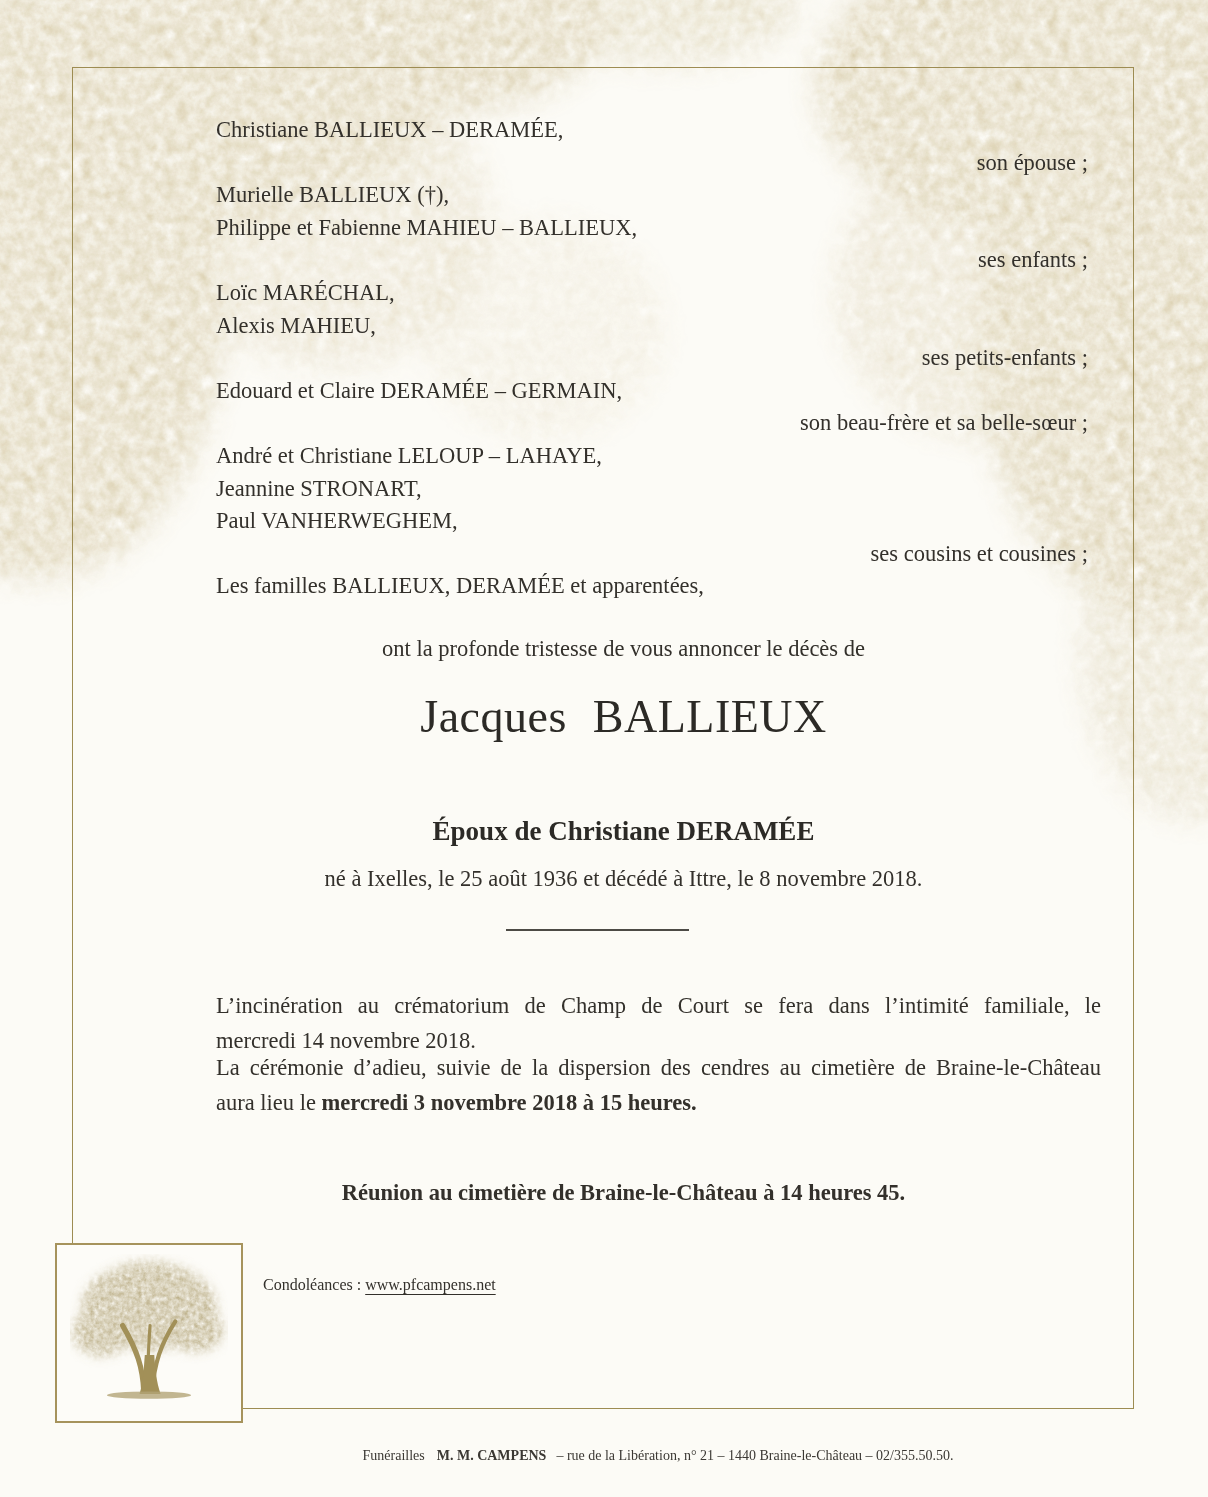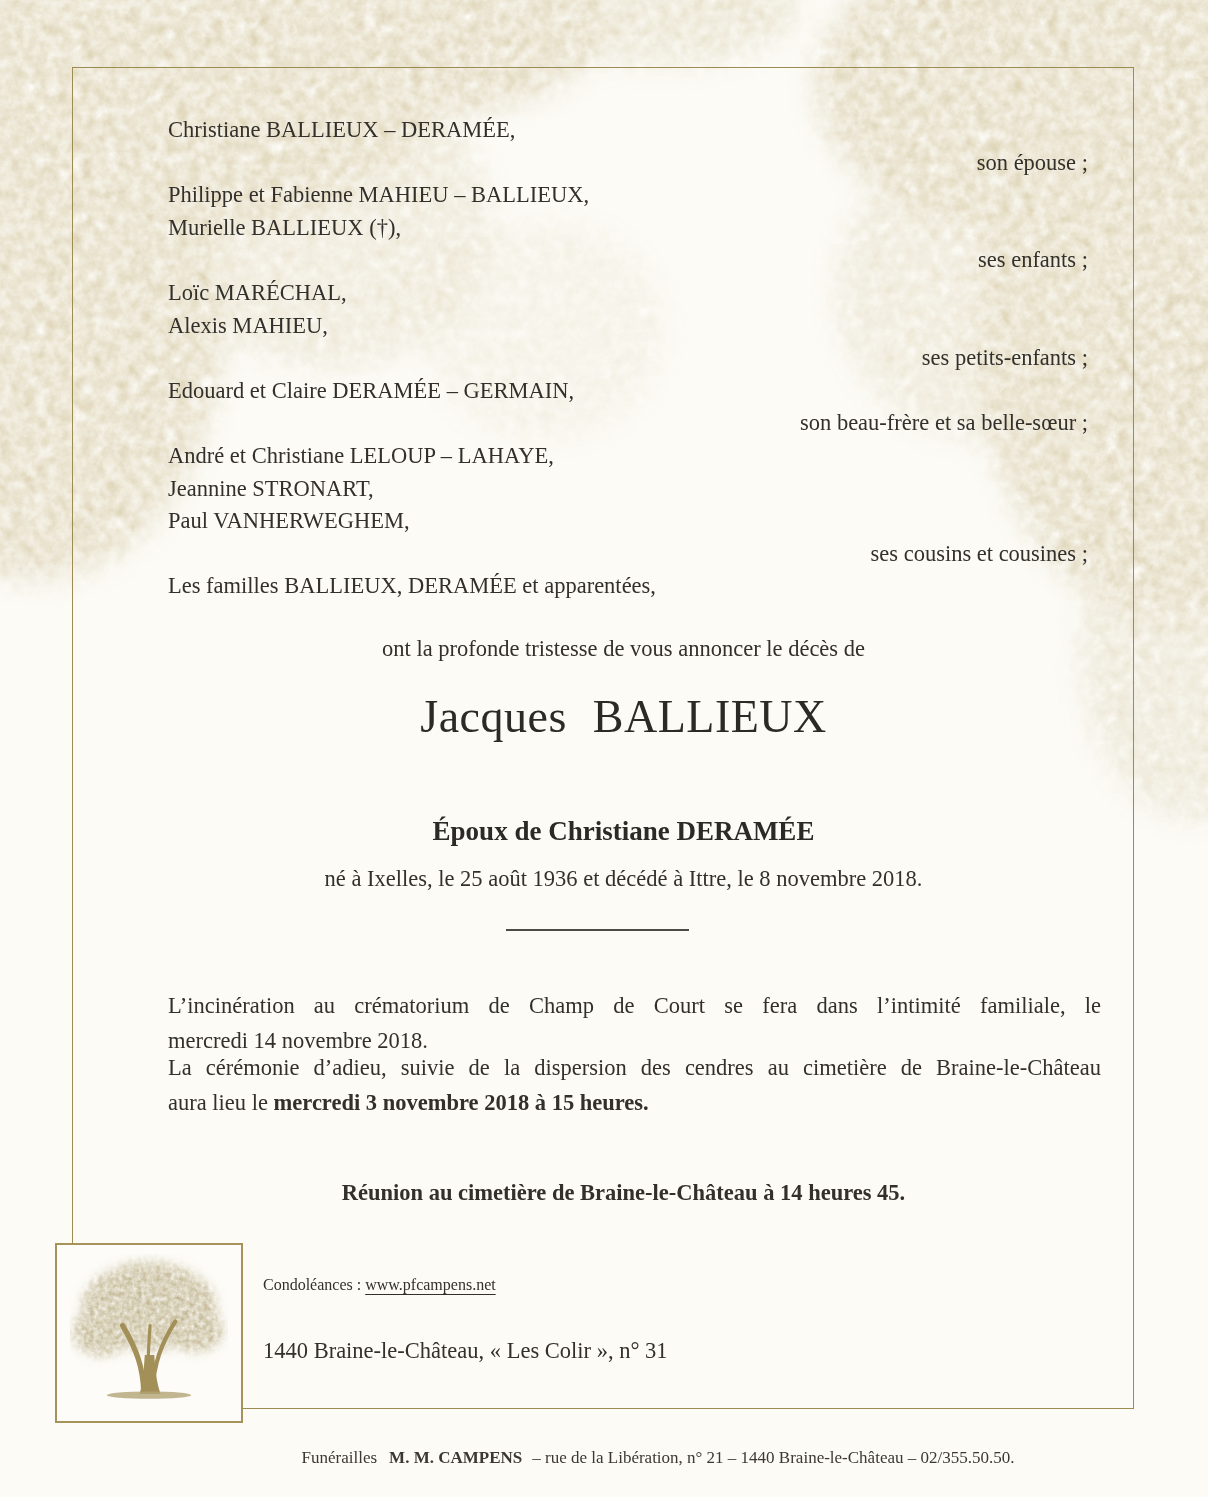--- a/index.html
+++ b/index.html
@@ -18,21 +18,21 @@
     border:1.5px solid #9d8c52;
     z-index:1;
     background:transparent;
   }
   .content{position:absolute;left:0;top:0;width:1208px;height:1497px;z-index:2;}
   .family{
     position:absolute;left:168px;top:114px;width:920px;
     font-size:22.5px;line-height:32.6px;
     white-space:nowrap;
   }
-  .ln{display:block;}
+  .ln{display:block;margin-left:48px;}
   .rel{text-align:right;}
   .centerblock{
     position:absolute;left:72px;width:1061px;
     box-sizing:border-box;padding-left:42px;
     text-align:center;
   }
   .announce{top:636px;font-size:22.5px;}
   .title{top:690px;font-size:46px;color:#2c2a26;letter-spacing:.5px;}
   .title .lastname{margin-left:26px;}
   .subtitle{top:772px;font-size:27px;font-weight:bold;color:#2c2a26;margin-top:44px;}
@@ -53,21 +53,21 @@
     position:absolute;left:55px;top:1243px;width:188px;height:180px;
     background:#fdfcf8;border:2px solid #a6935c;box-sizing:border-box;
     z-index:3;display:flex;align-items:center;justify-content:center;
   }
   .condolences{position:absolute;left:263px;top:1276px;font-size:16px;}
   .condolences a{color:#33302b;text-decoration:underline;text-underline-offset:4px;}
   .address{position:absolute;left:263px;top:1338px;font-size:22.5px;}
   .footer{
     position:absolute;left:0;right:0;top:1448px;
     text-align:center;padding-left:108px;
-    font-size:17px;color:#3b3833;font-family:Liberation Serif, serif;
+    font-size:14px;color:#3b3833;font-family:Liberation Serif, serif;
   }
   .footer .fname{font-weight:bold;margin:0 10px;}
   .footer .fprefix{margin-right:2px;}
 </style>
 </head>
 <body>
 
 <div class="page">
 
   <svg class="wm" width="1208" height="1497" viewBox="0 0 1208 1497" aria-hidden="true">
@@ -93,22 +93,22 @@
     </g>
   </svg>
 
   <div class="frame"></div>
 
   <div class="content">
 
     <div class="family">
       <span class="ln">Christiane BALLIEUX – DERAMÉE,</span>
       <span class="ln rel">son épouse ;</span>
+      <span class="ln">Murielle BALLIEUX (†),</span>
       <span class="ln">Philippe et Fabienne MAHIEU – BALLIEUX,</span>
-      <span class="ln">Murielle BALLIEUX (†),</span>
       <span class="ln rel">ses enfants ;</span>
       <span class="ln">Loïc MARÉCHAL,</span>
       <span class="ln">Alexis MAHIEU,</span>
       <span class="ln rel">ses petits-enfants ;</span>
       <span class="ln">Edouard et Claire DERAMÉE – GERMAIN,</span>
       <span class="ln rel">son beau-frère et sa belle-sœur ;</span>
       <span class="ln">André et Christiane LELOUP – LAHAYE,</span>
       <span class="ln">Jeannine STRONART,</span>
       <span class="ln">Paul VANHERWEGHEM,</span>
       <span class="ln rel">ses cousins et cousines ;</span>
@@ -160,20 +160,19 @@
         <path d="M74 112 C74 96 75 84 76 68" stroke="#a29058" stroke-width="3" fill="none" stroke-linecap="round"></path>
         <path d="M66 133 C70 120 70 108 71 96 L80 96 C81 110 82 121 86 133 Z" fill="#a29058"></path>
         <ellipse cx="75" cy="134" rx="40" ry="3.5" fill="#b3a477" opacity="0.8"></ellipse>
       </svg>
     </div>
 
     <div class="condolences">
       <span>Condoléances : </span><a href="#">www.pfcampens.net</a>
     </div>
 
-    <div class="address">1440 Braine-le-Château, « Les Colir », n° 31</div>
 
     <div class="footer">
       <span class="fprefix">Funérailles</span><span class="fname">M. M. CAMPENS</span><span>–  rue de la Libération, n° 21  – 1440 Braine-le-Château  –  02/355.50.50.</span>
     </div>
 
   </div>
 </div>
 
 </body></html>

